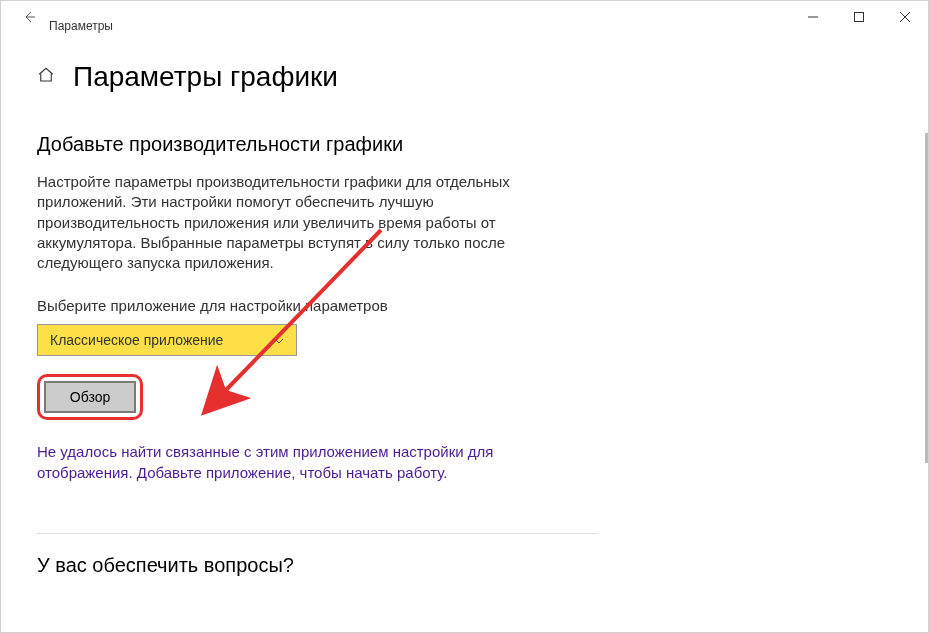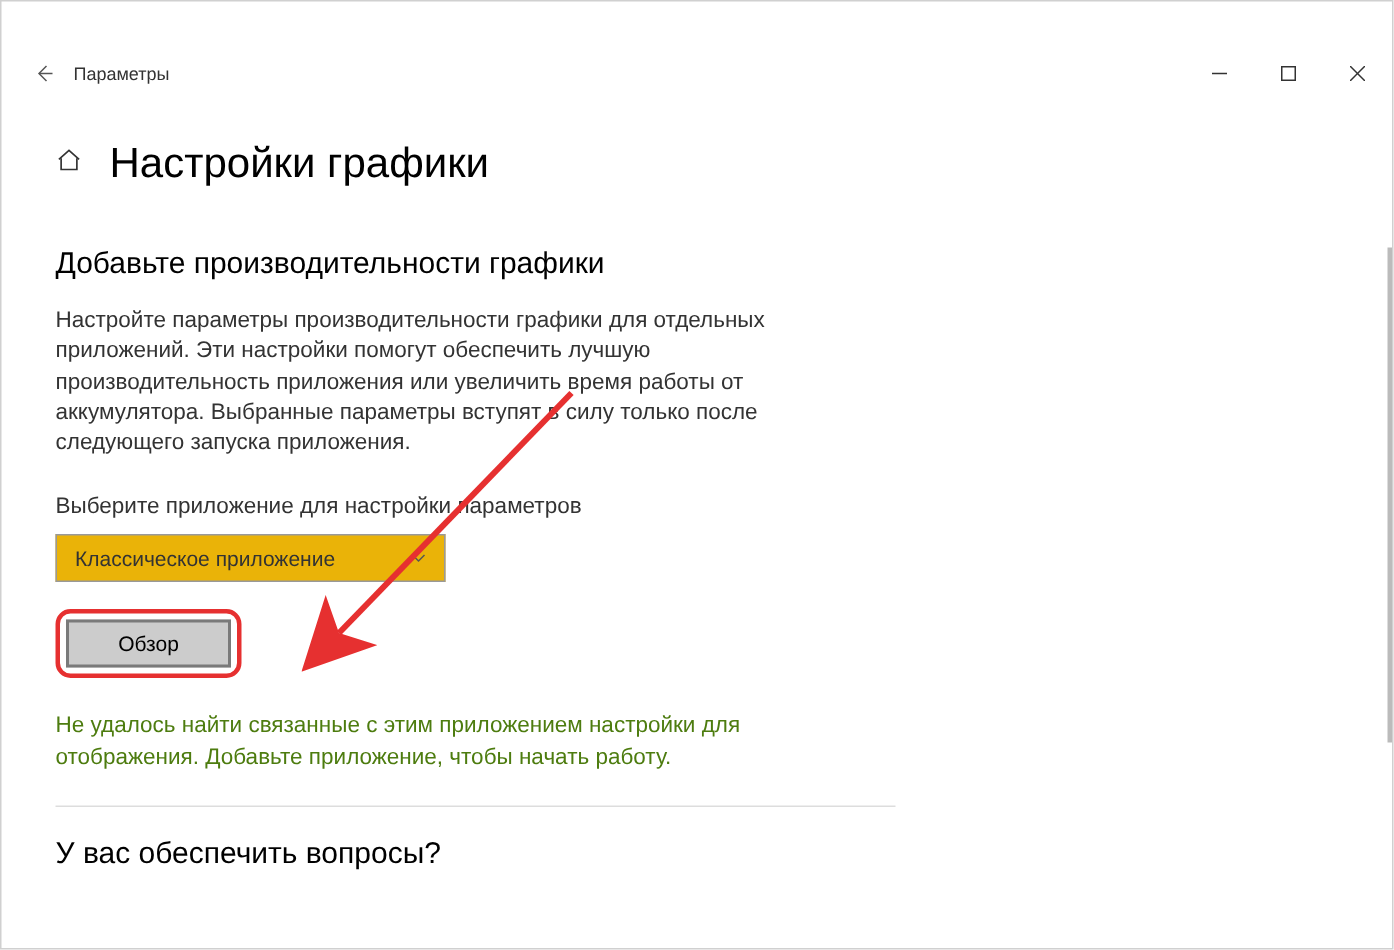--- a/index.html
+++ b/index.html
@@ -15,24 +15,23 @@
       height: 633px;
       overflow: hidden;
       position: relative;
       border: 1px solid #d0d0d0;
     }
 
     
     .titlebar {
       height: 32px;
       display: flex;
-      align-items: center;
+      align-items: flex-end;
       padding-left: 8px;
       position: relative;
-      margin-top: 32px;
     }
 
     .tb-back {
       width: 40px;
       height: 32px;
       display: flex;
       align-items: center;
       justify-content: center;
       color: #555;
       font-size: 14px;
@@ -110,21 +109,21 @@
     .label-text {
       font-size: 15px;
       color: #333;
       margin-bottom: 10px;
     }
 
     .dropdown {
       width: 260px;
       height: 32px;
       border: 1px solid #999;
-      background: #eab308;
+      background: #fde047;
       display: flex;
       align-items: center;
       justify-content: space-between;
       padding: 0 12px;
       font-size: 14px;
       color: #333;
       margin-bottom: 18px;
       cursor: default;
     }
 
@@ -135,37 +134,37 @@
 
     .browse-wrap {
       display: inline-block;
       border: 3px solid #e63030;
       border-radius: 10px;
       padding: 4px;
       margin-bottom: 22px;
     }
 
     .browse-btn {
-      width: 110px;
+      width: 92px;
       height: 32px;
       background: #cccccc;
       border: 2px solid #7a7a7a;
       display: flex;
       align-items: center;
       justify-content: center;
       font-size: 14px;
       color: #000;
     }
 
     .notfound-text {
       font-size: 15px;
-      color: #4d7c0f;
+      color: #4c1d95;
       line-height: 1.35;
       max-width: 500px;
-      margin-bottom: 22px;
+      margin-bottom: 50px;
     }
 
     .divider {
       border: none;
       border-top: 1px solid #ddd;
       margin-bottom: 20px;
       width: 560px;
     }
 
     .help-title {
@@ -224,21 +223,21 @@
 
 <div class="content">
 
   <div class="header-row">
     <span class="home-icon">
       <svg width="18" height="18" viewBox="0 0 24 24" fill="none" stroke="#333" stroke-width="1.5">
         <path d="M3 11 L12 3 L21 11"></path>
         <path d="M5 10 V20 H19 V10"></path>
       </svg>
     </span>
-    <h1 class="page-title">Настройки графики</h1>
+    <h1 class="page-title">Параметры графики</h1>
   </div>
 
   <h2 class="section-title">Добавьте производительности графики</h2>
 
   <p class="desc-text">Настройте параметры производительности графики для отдельных приложений. Эти настройки помогут обеспечить лучшую производительность приложения или увеличить время работы от аккумулятора. Выбранные параметры вступят в силу только после следующего запуска приложения.</p>
 
   <p class="label-text">Выберите приложение для настройки параметров</p>
 
   <div class="dropdown">
     <span>Классическое приложение</span>

